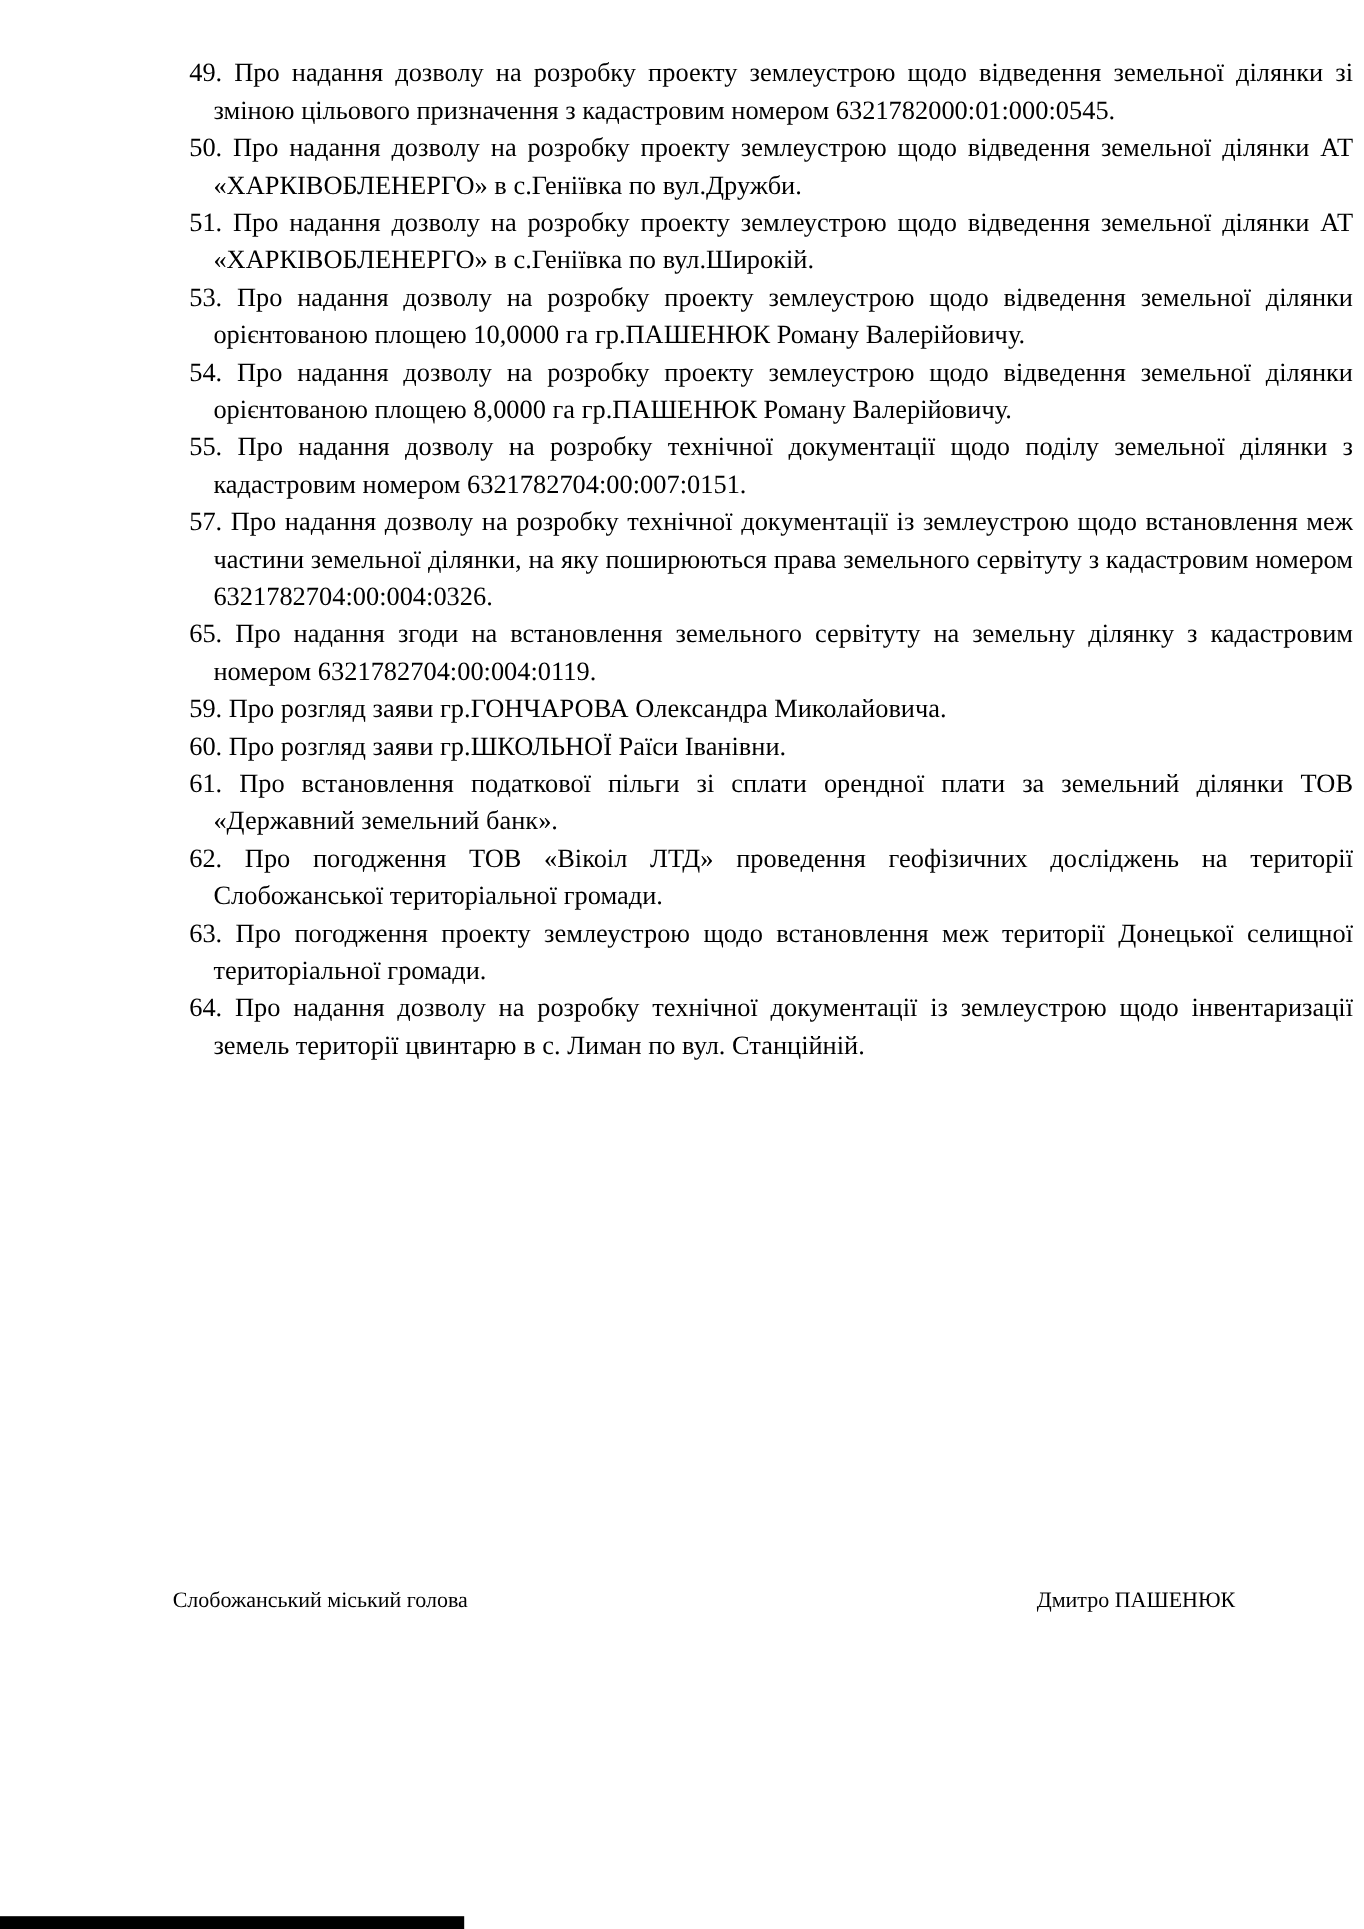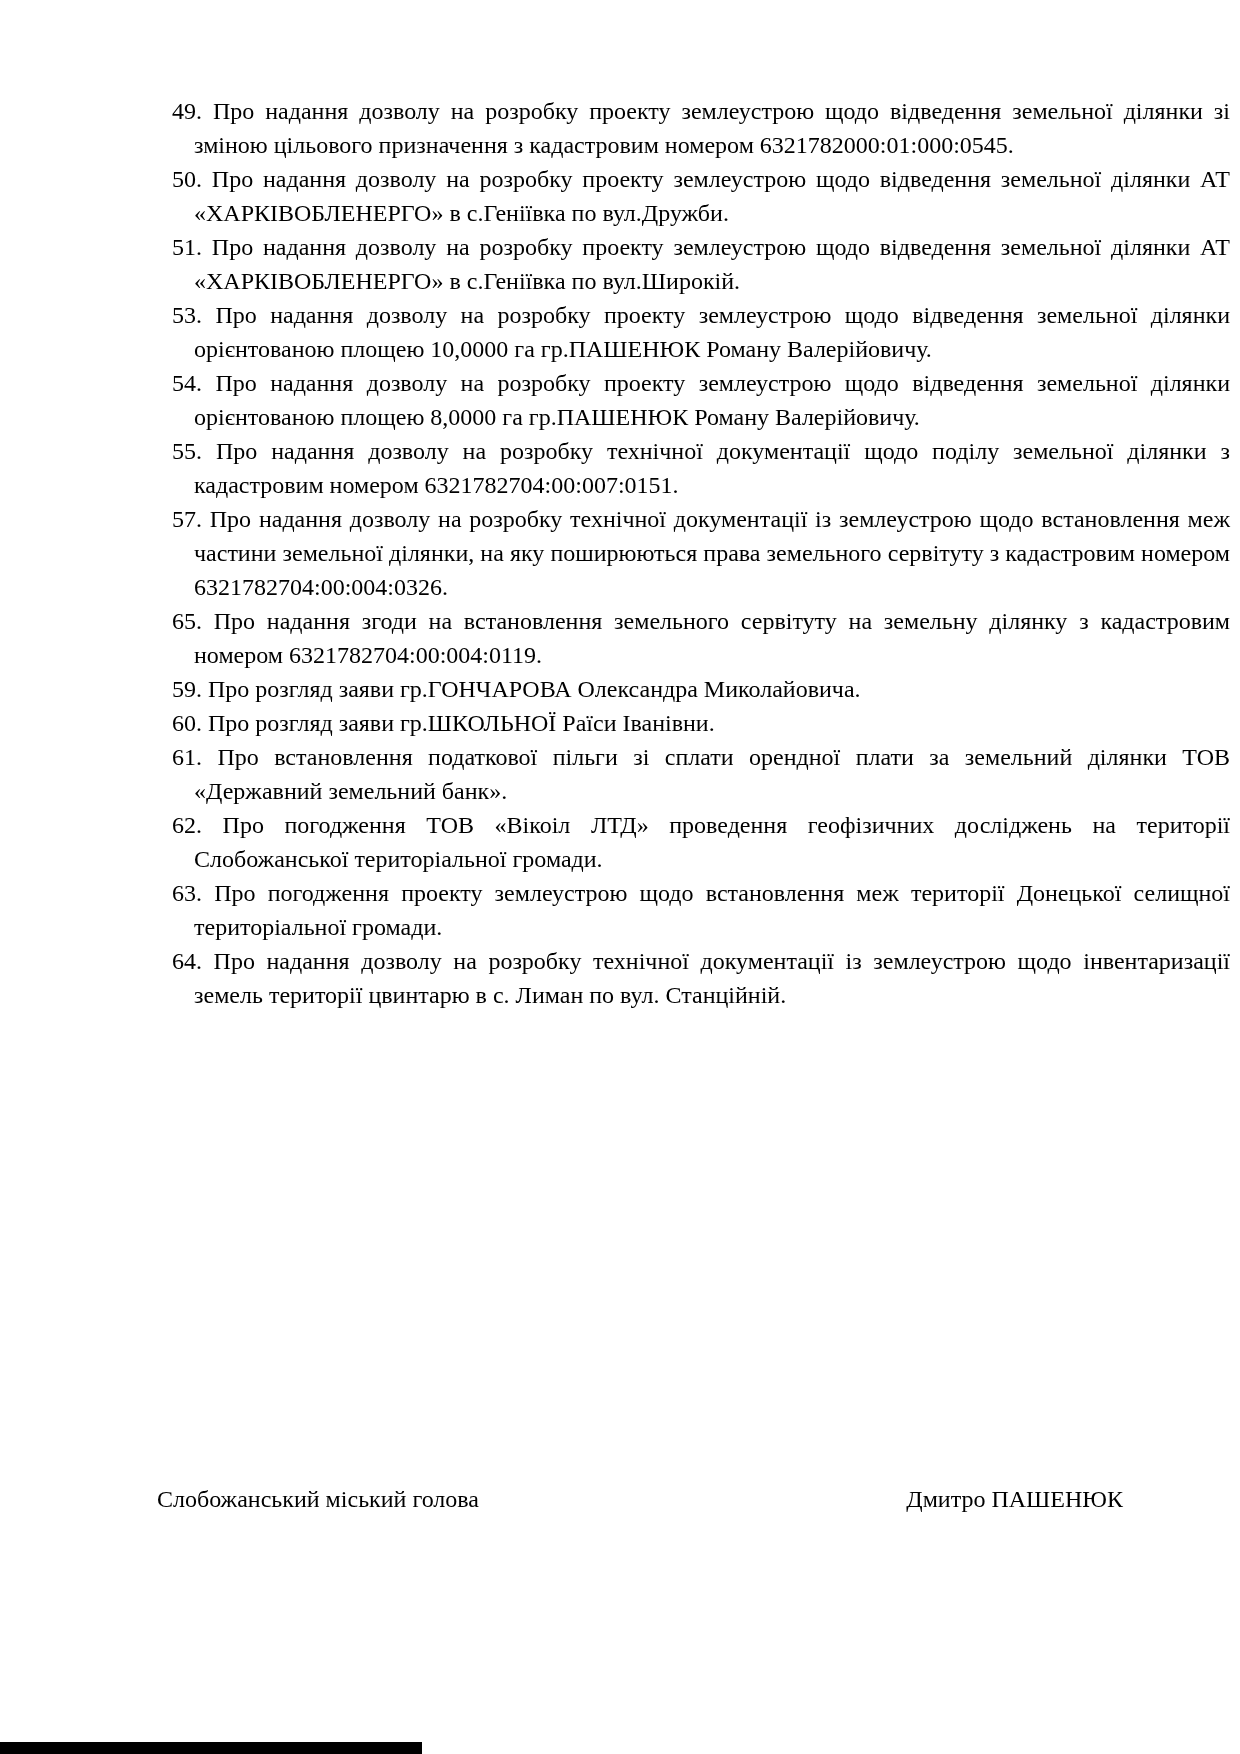--- a/index.html
+++ b/index.html
@@ -11,21 +11,20 @@
     height: 1754px;
     position: relative;
     background: #ffffff;
     color: #000000;
     font-family: "Liberation Serif", "DejaVu Serif", serif;
     overflow: hidden;
   }
   .page {
     position: absolute;
     inset: 0;
-    margin-top: 44px;
   }
   .agenda {
     position: absolute;
     left: 172px;
     top: 50px;
     width: 1058px;
     margin: 0;
     padding: 0;
     list-style: none;
     font-size: 24px;
@@ -40,21 +39,21 @@
   .agenda-item .num {
     white-space: nowrap;
   }
   .signature {
     position: absolute;
     left: 157px;
     top: 1438px;
     width: 966px;
     display: flex;
     justify-content: space-between;
-    font-size: 24px;
+    font-size: 20px;
     line-height: 34px;
   }
   .scan-bar {
     position: absolute;
     left: 0;
     bottom: 0;
     width: 422px;
     height: 12px;
     background: #000000;
   }

